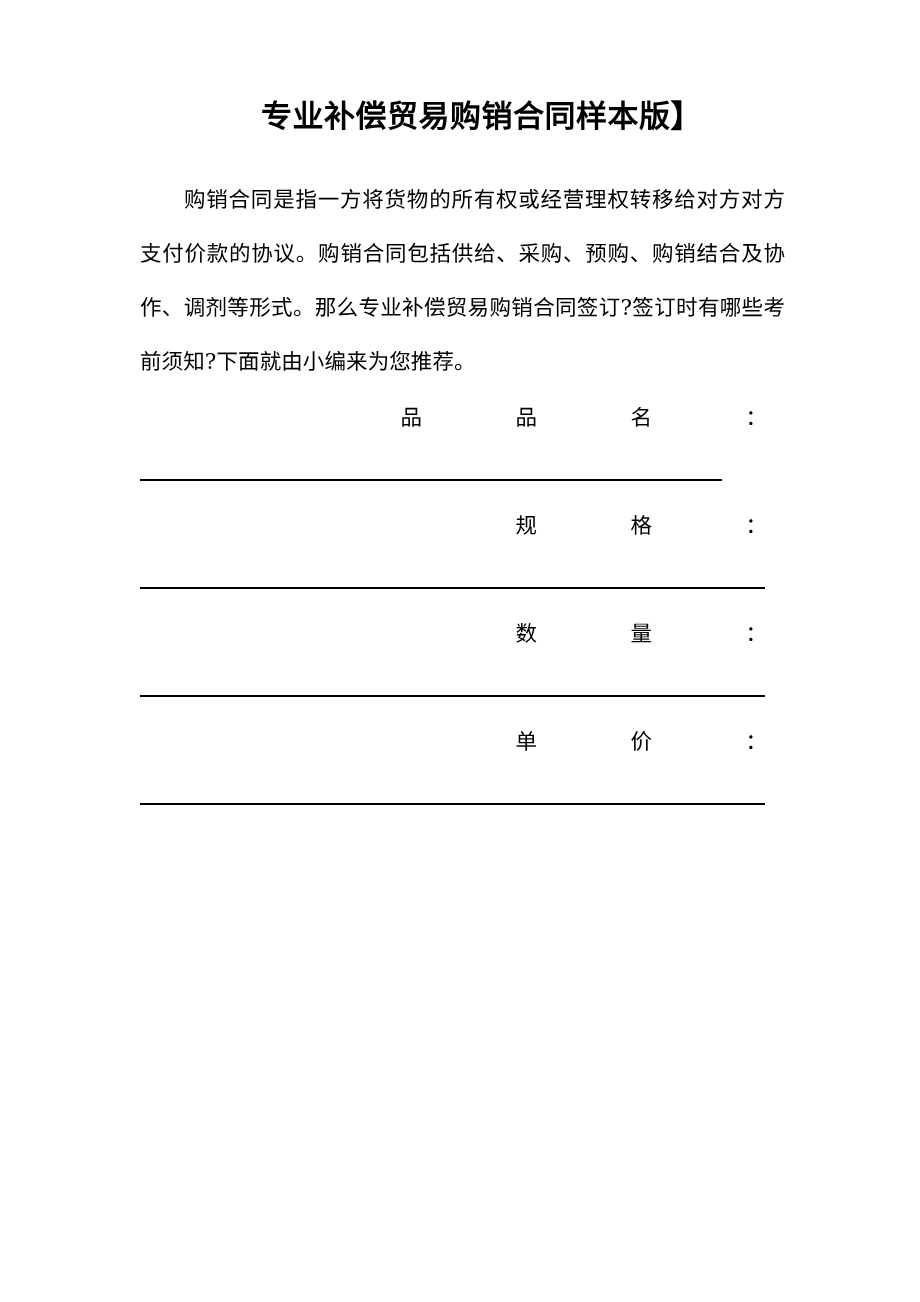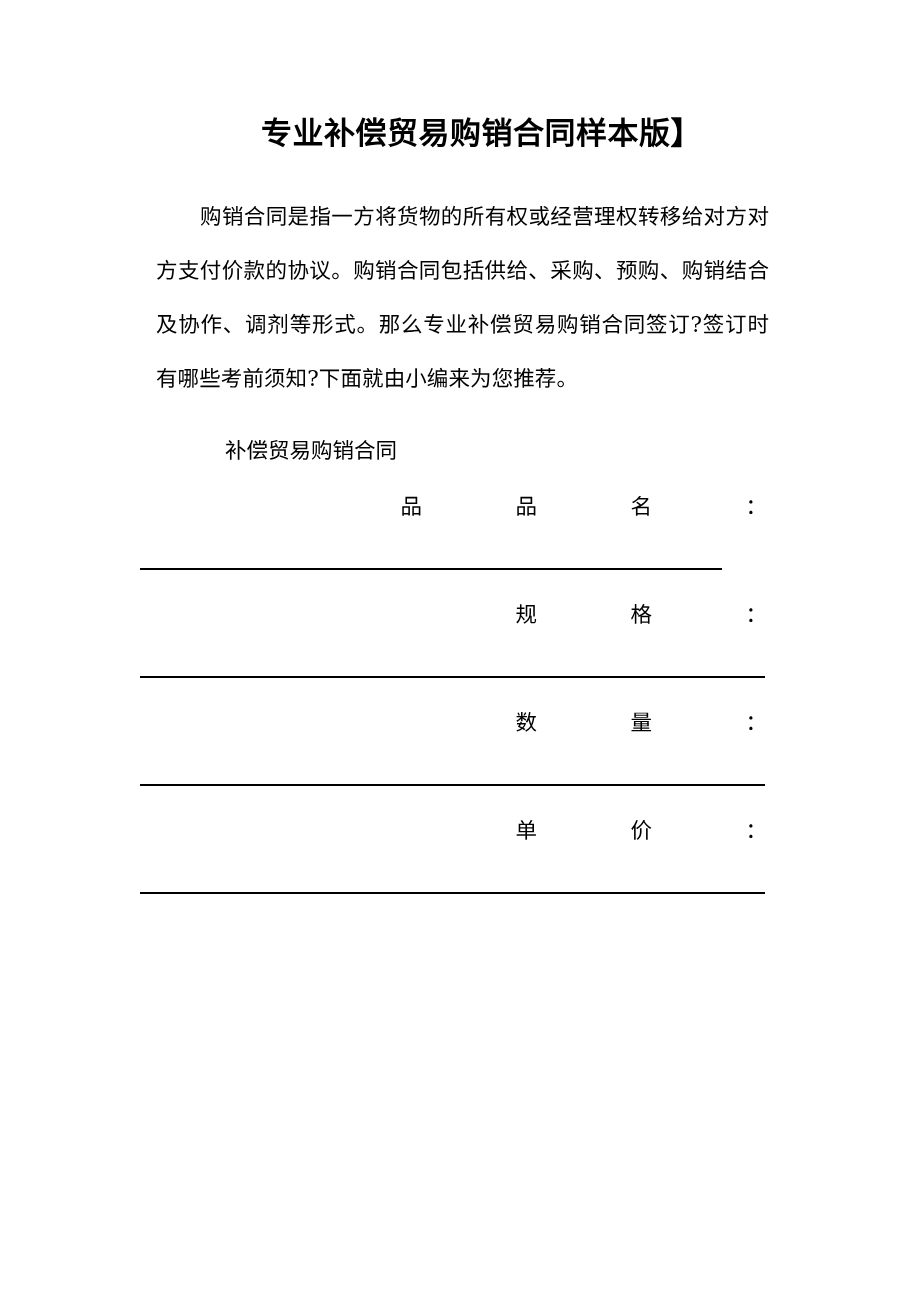--- a/index.html
+++ b/index.html
@@ -17,42 +17,42 @@
     margin: 0 auto;
     overflow: hidden;
     font-family: "DejaVu Serif", "Liberation Serif", serif;
     color: #000000;
   }
 
   
   .content {
     position: absolute;
     left: 140px;
-    top: 17px;
+    top: 0;
     width: 645px;
   }
 
   
   .doc-title {
     font-family: "DejaVu Sans", "Liberation Sans", sans-serif;
     font-weight: 700;
     font-size: 31px;
     line-height: 1;
     letter-spacing: 0.5px;
     margin: 0;
     padding-top: 101px;
     padding-left: 121px;
     white-space: nowrap;
   }
 
   
   .para {
     font-size: 21.5px;
     line-height: 54px;
-    margin: 16px;
+    margin: 0;
     text-align: justify;
     text-justify: inter-ideograph;
     letter-spacing: 0.1px;
   }
 
   .para-intro {
     margin-top: 41px;
     text-indent: 44px;
   }
 
@@ -123,21 +123,20 @@
 </head>
 <body>
 
 <div class="page">
   <div class="content">
 
     <h1 class="doc-title">专业补偿贸易购销合同样本版】</h1>
 
     <p class="para para-intro">购销合同是指一方将货物的所有权或经营理权转移给对方对方支付价款的协议。购销合同包括供给、采购、预购、购销结合及协作、调剂等形式。那么专业补偿贸易购销合同签订?签订时有哪些考前须知?下面就由小编来为您推荐。</p>
 
-    <p class="sub-heading">补偿贸易购销合同</p>
 
 
 
 
     <div class="field-block">
         <div class="field-row">
           <span class="glyph">品</span>
           <span class="glyph">品</span>
           <span class="glyph">名</span>
           <span class="glyph">：</span>

